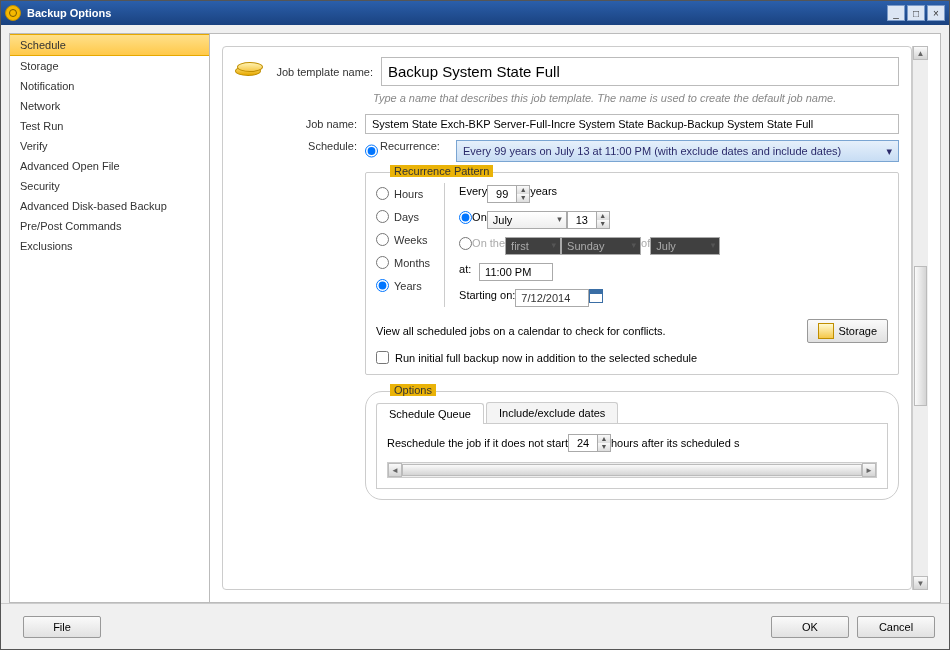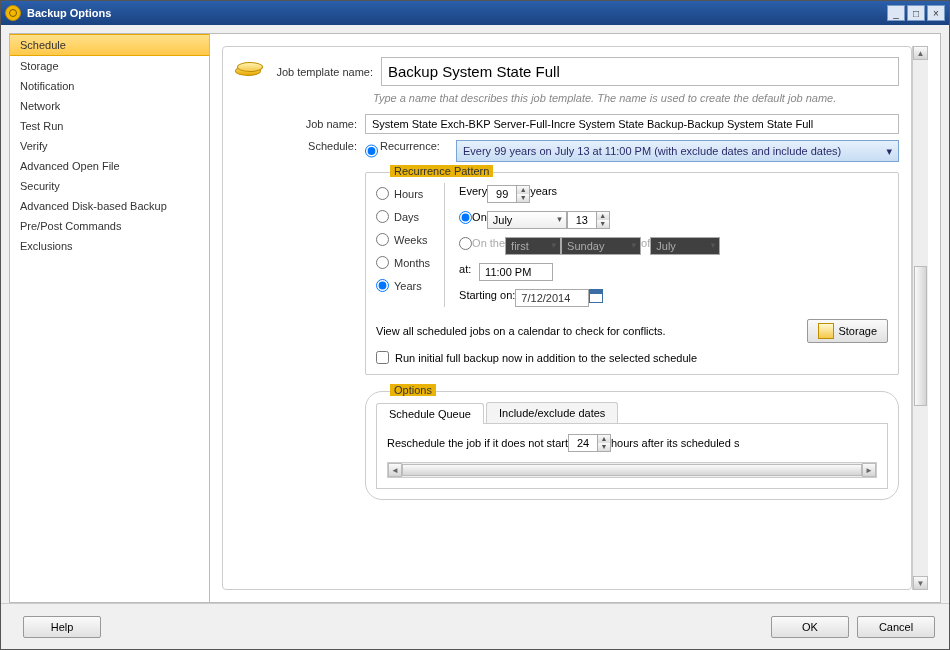--- a/index.html
+++ b/index.html
@@ -239,18 +239,18 @@
       </div>
       <div class="vscroll">
         <div class="ar t">▲</div>
         <div class="thumb"></div>
         <div class="ar b">▼</div>
       </div>
     </div>
   </div>
 
   <div class="footer">
-    <div class="fbtn">Help</div>
+    <div class="fbtn">File</div>
     <div class="spacer"></div>
     <div class="fbtn">OK</div>
     <div class="fbtn">Cancel</div>
   </div>
 </div>
 
 </body></html>

